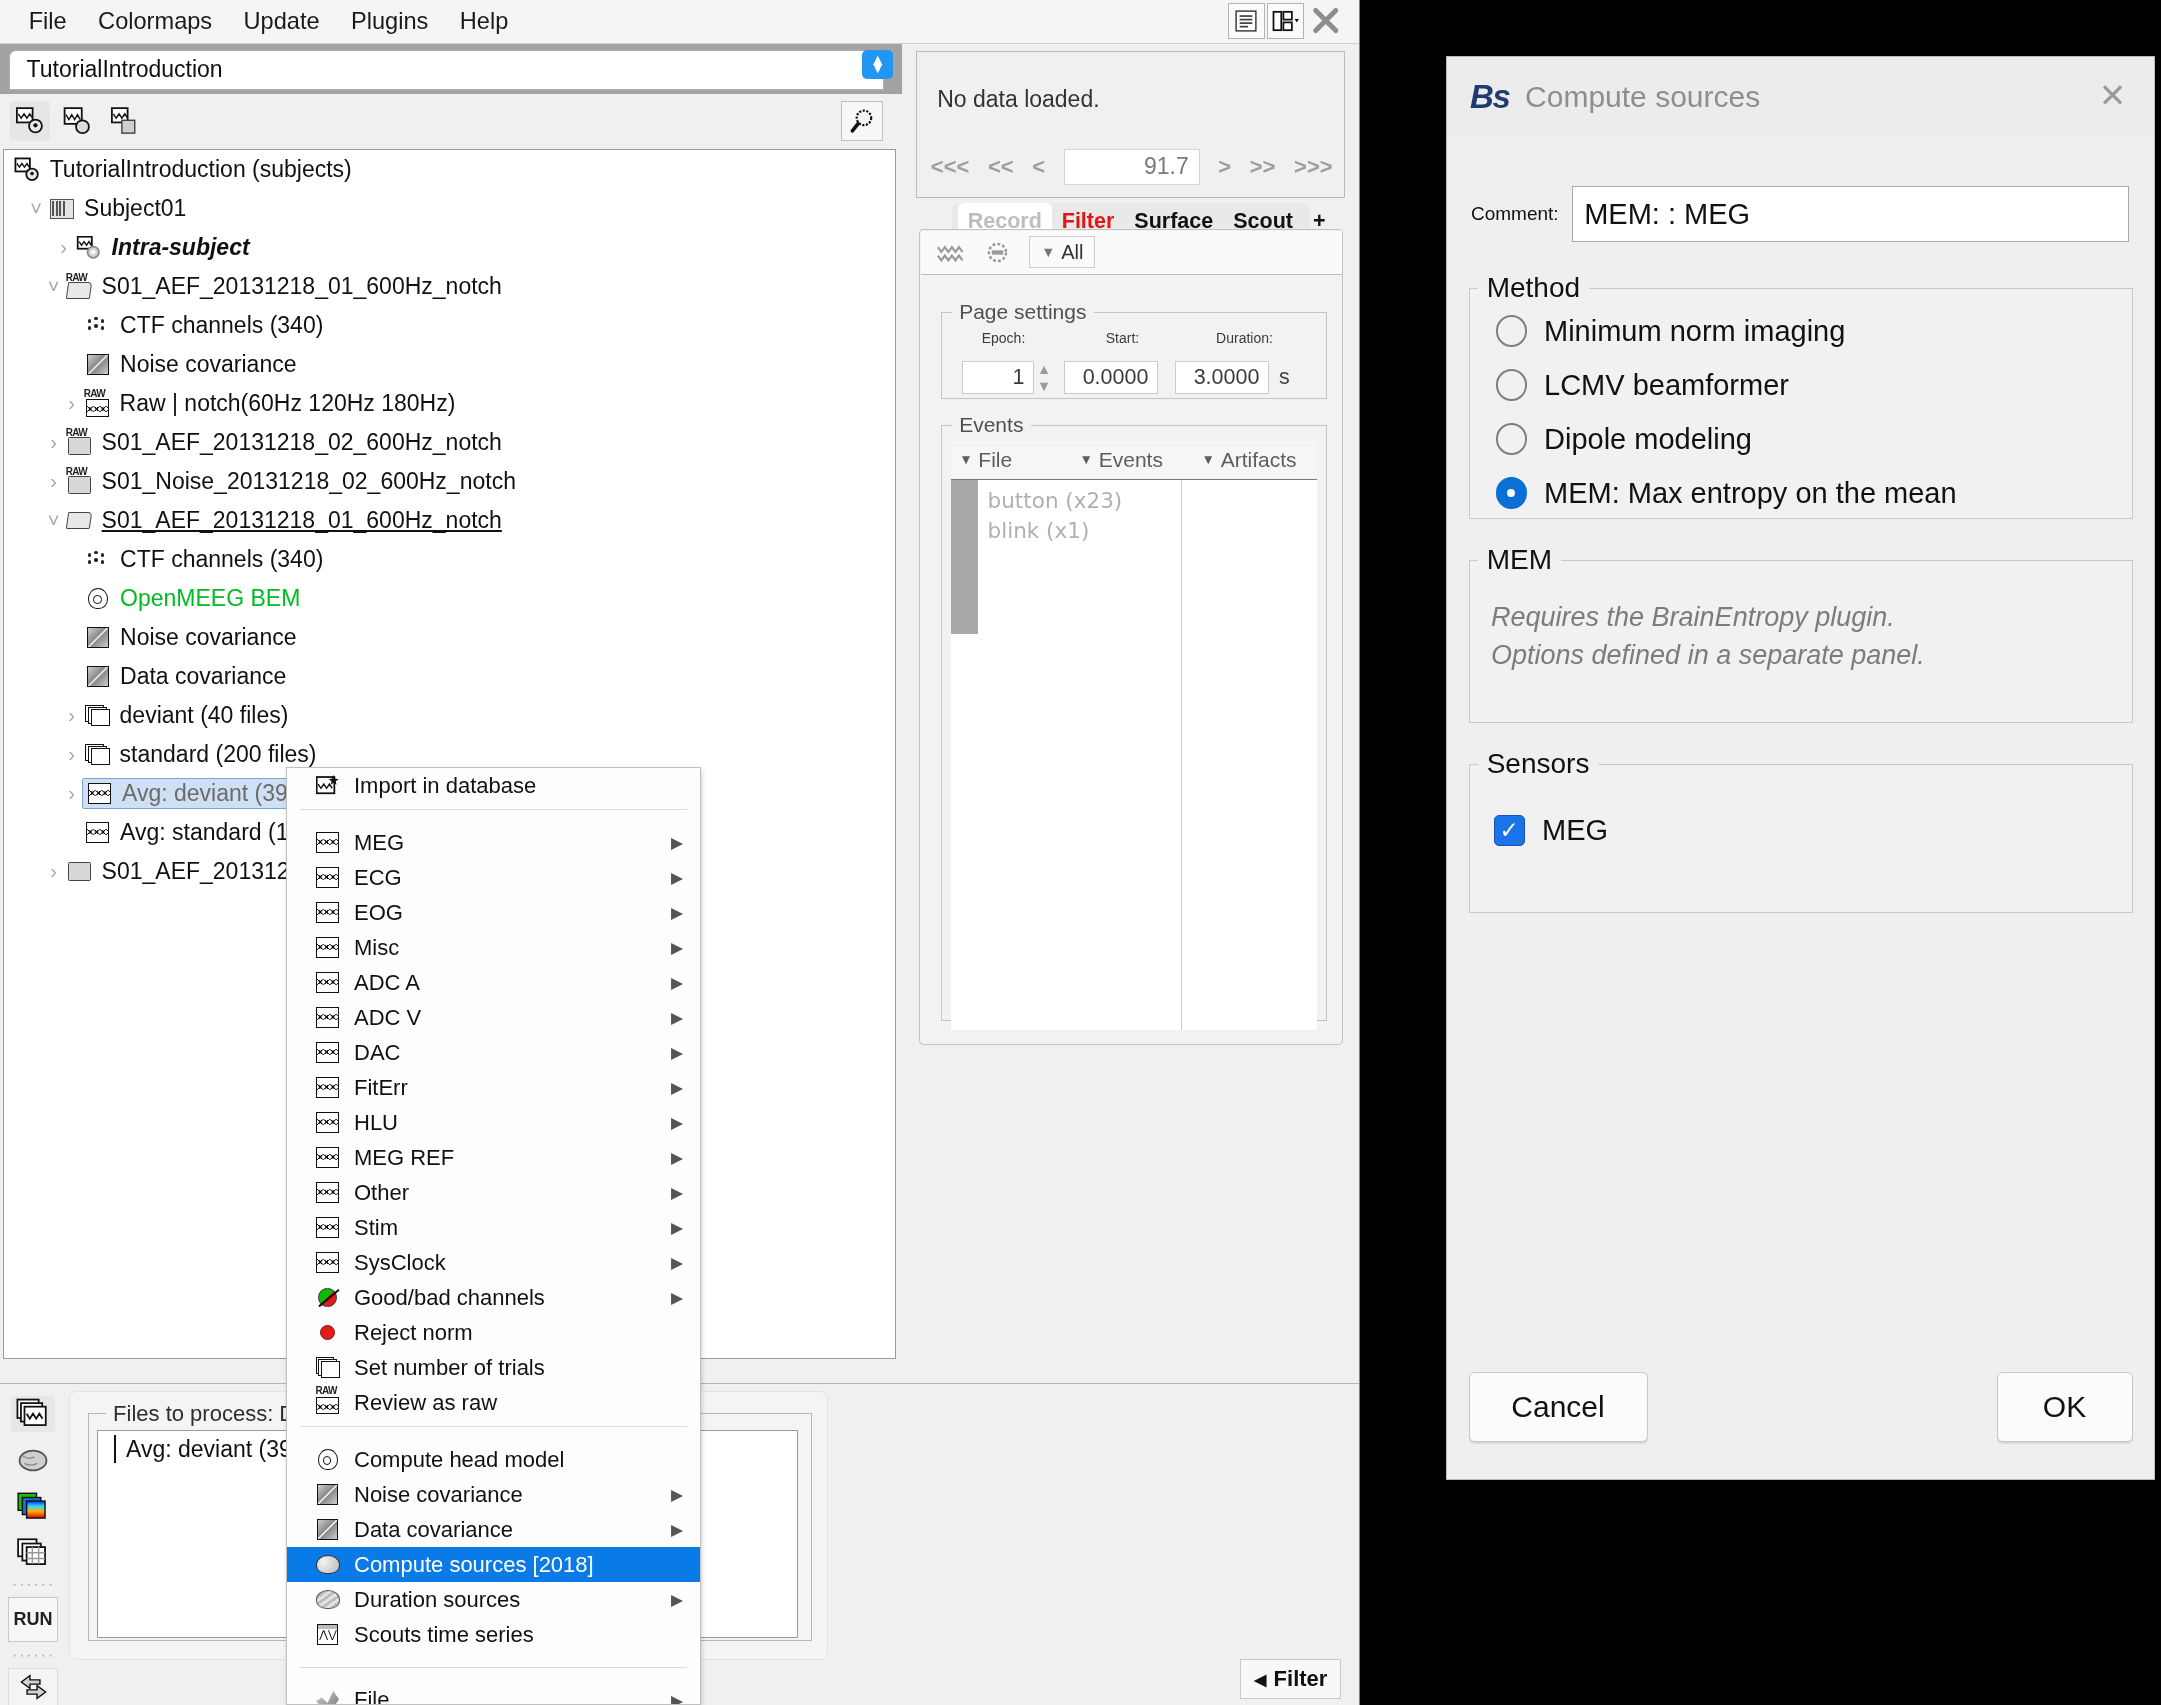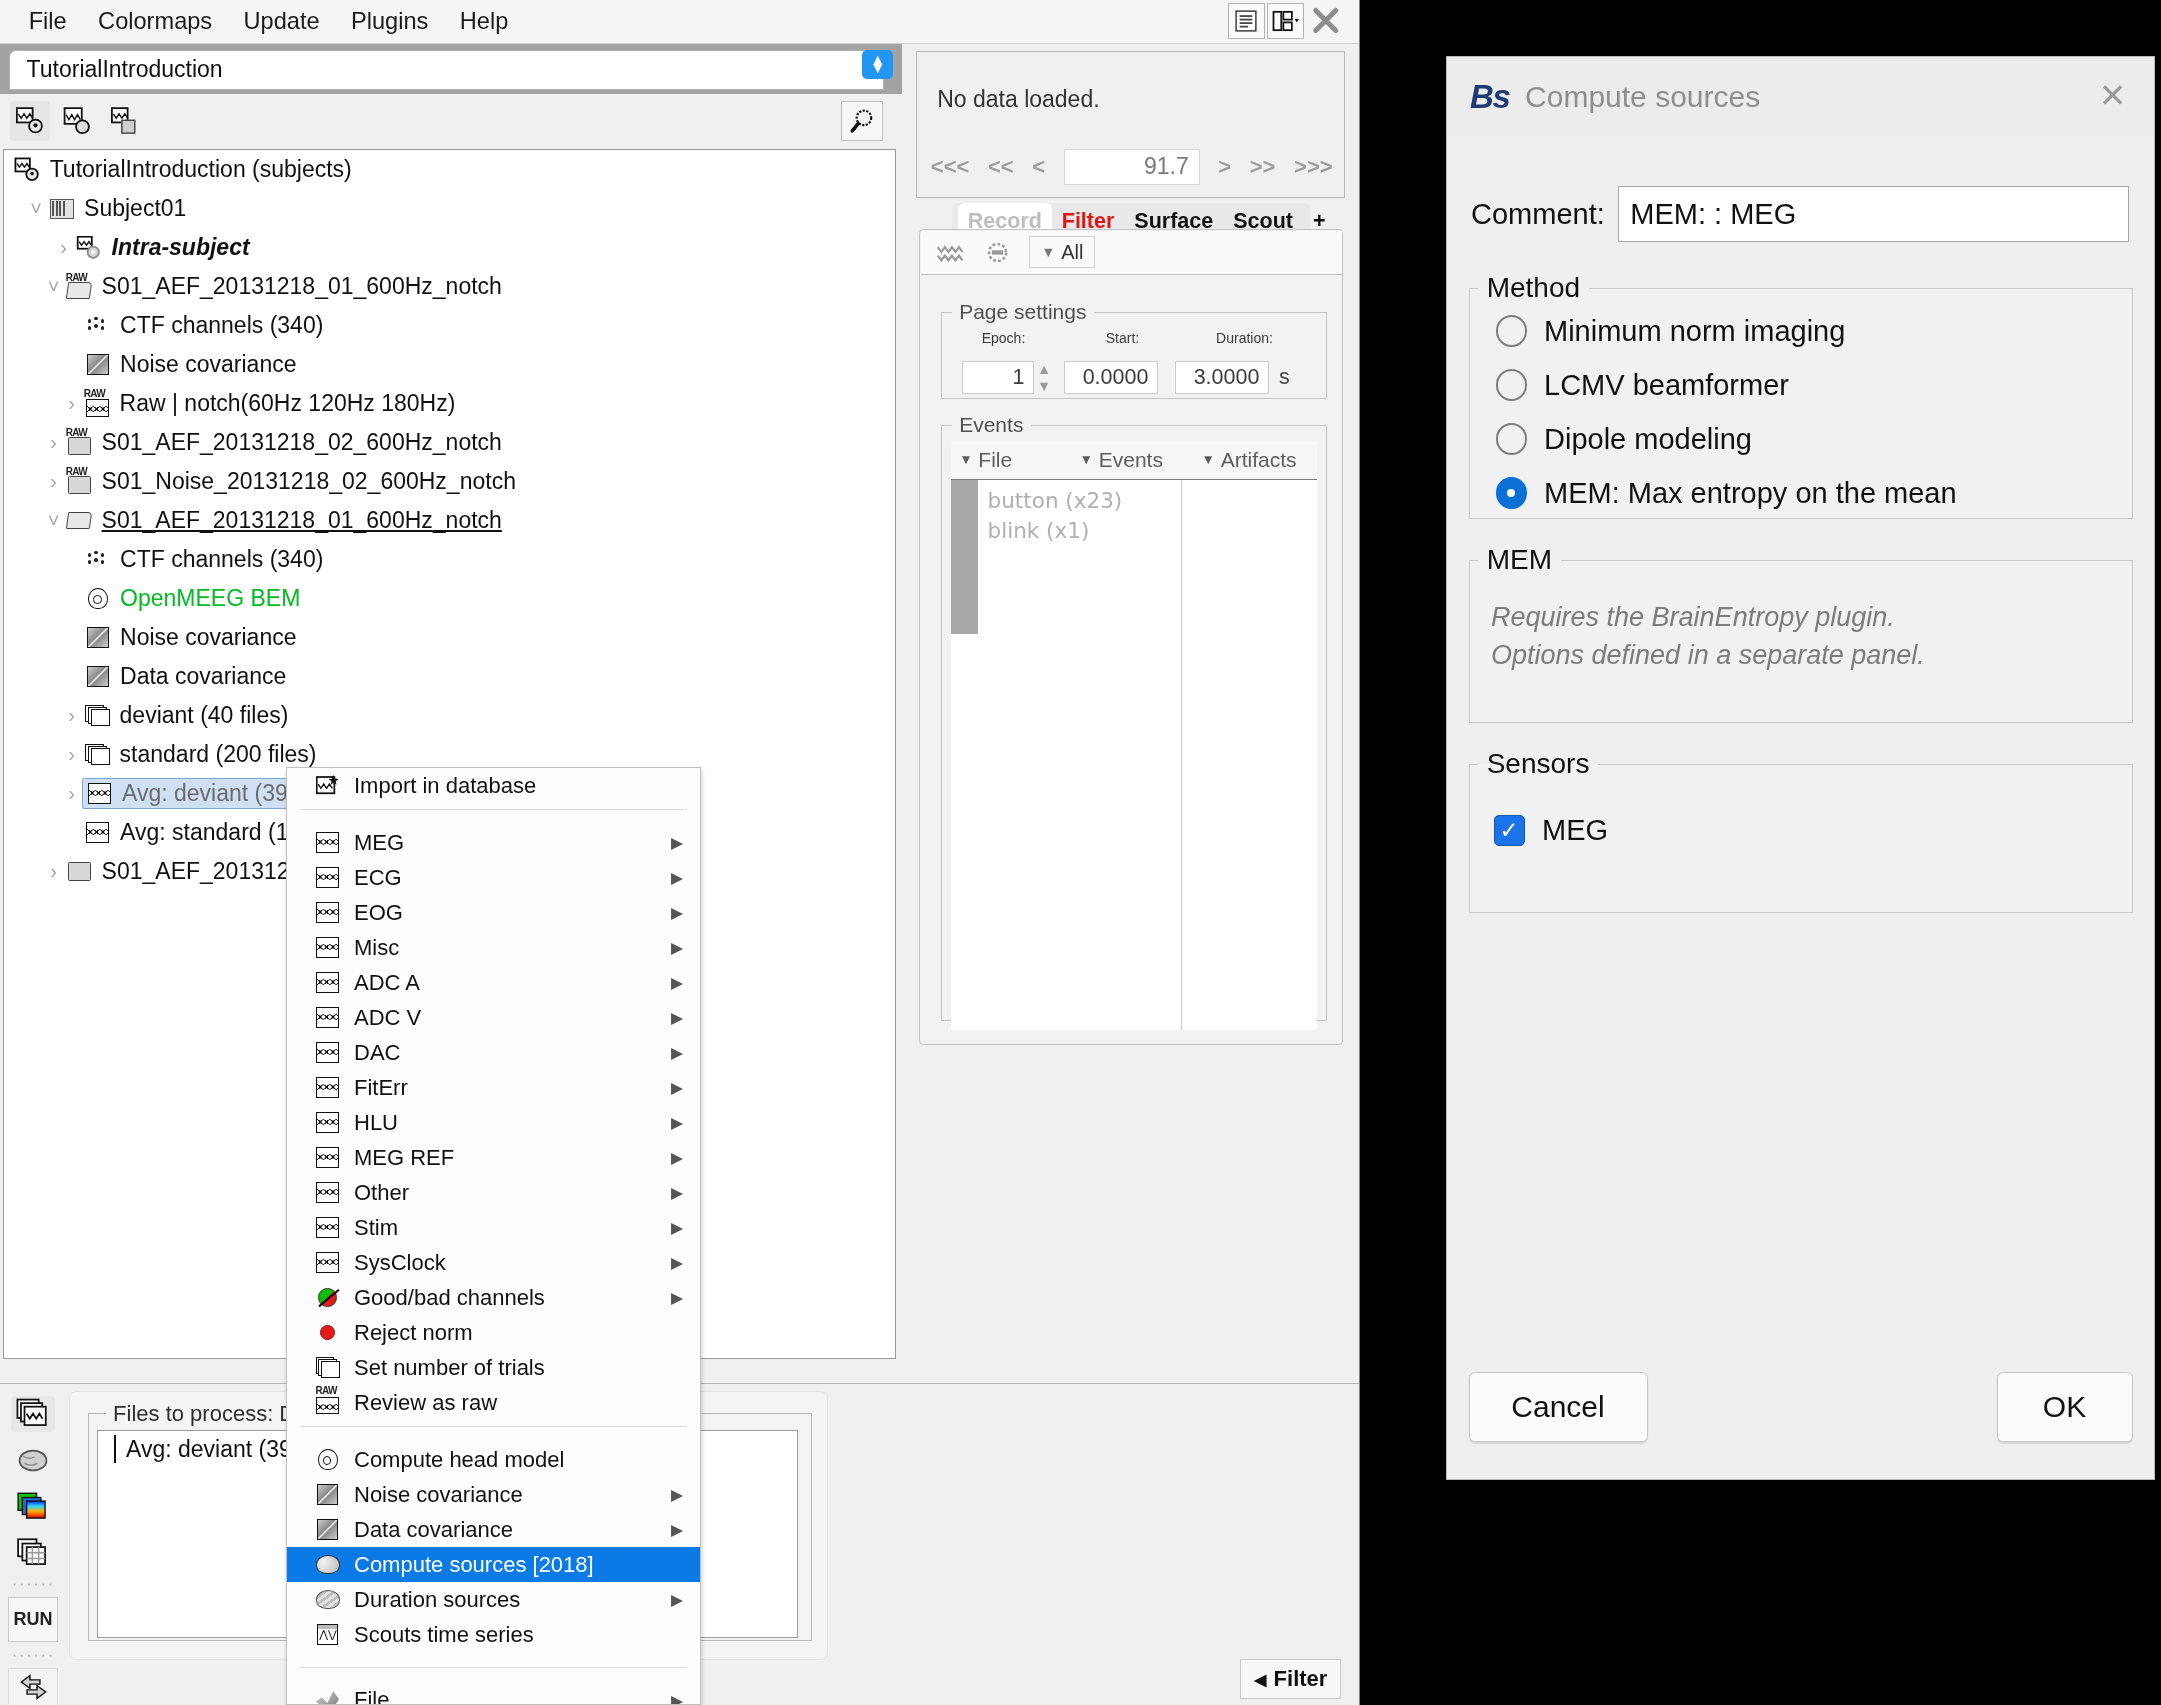--- a/index.html
+++ b/index.html
@@ -335,21 +335,21 @@
   #dlg-titletxt { font-size:30px; color:#8e8e8e; }
   #dlg-close {
     position:absolute; right:21.5px; top:18.6px; font-size:33px; color:#999;
     width:40px; height:40px; display:flex; align-items:center; justify-content:center;
   }
 
   #comment-row {
     position:absolute; left:24px; top:129px; width:658px; height:56px;
     display:flex; align-items:center; gap:13px;
   }
-  #comment-label { font-size:29px; color:#111; }
+  #comment-label { font-size:19px; color:#111; }
   #comment-input {
     flex:1; height:56px; background:#fff; border:0.7px solid #a8a8a8;
     display:flex; align-items:center; padding-left:11.5px; font-size:29px; color:#111;
   }
 
   fieldset.dgrp {
     position:absolute; border:0.7px solid #c9c9c9; margin:0; padding:0;
     background:#f1f1f1;
   }
   fieldset.dgrp > legend { font-size:28px; color:#111; padding:0 8.6px; margin-left:8.6px; }

